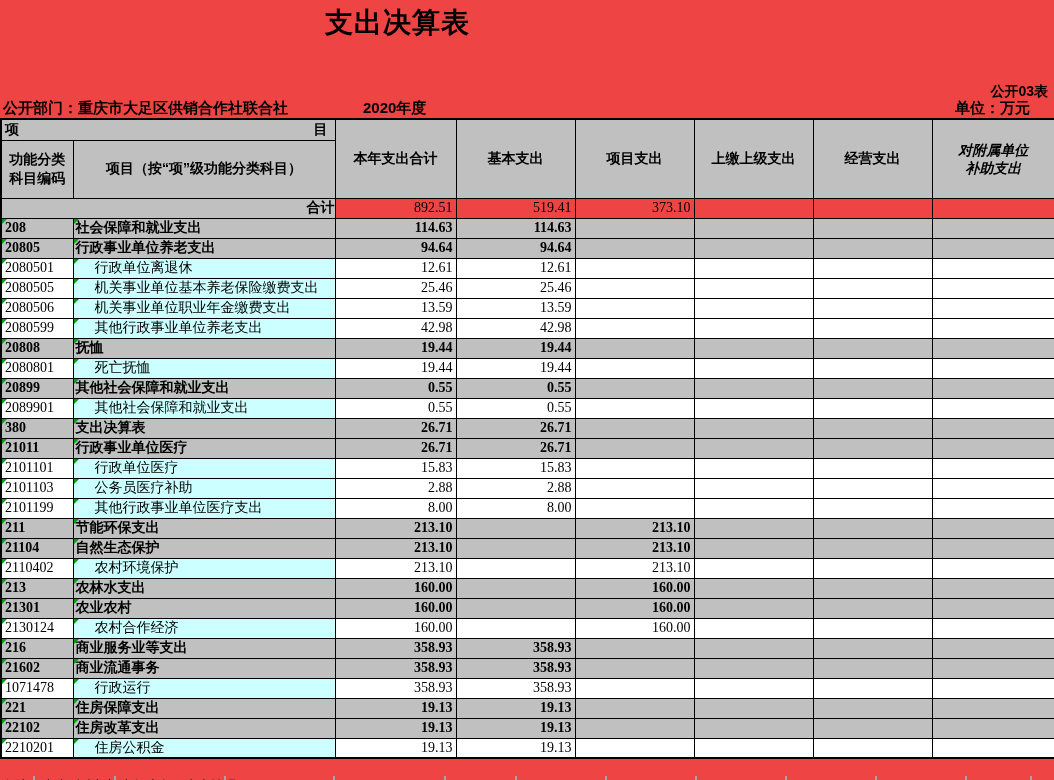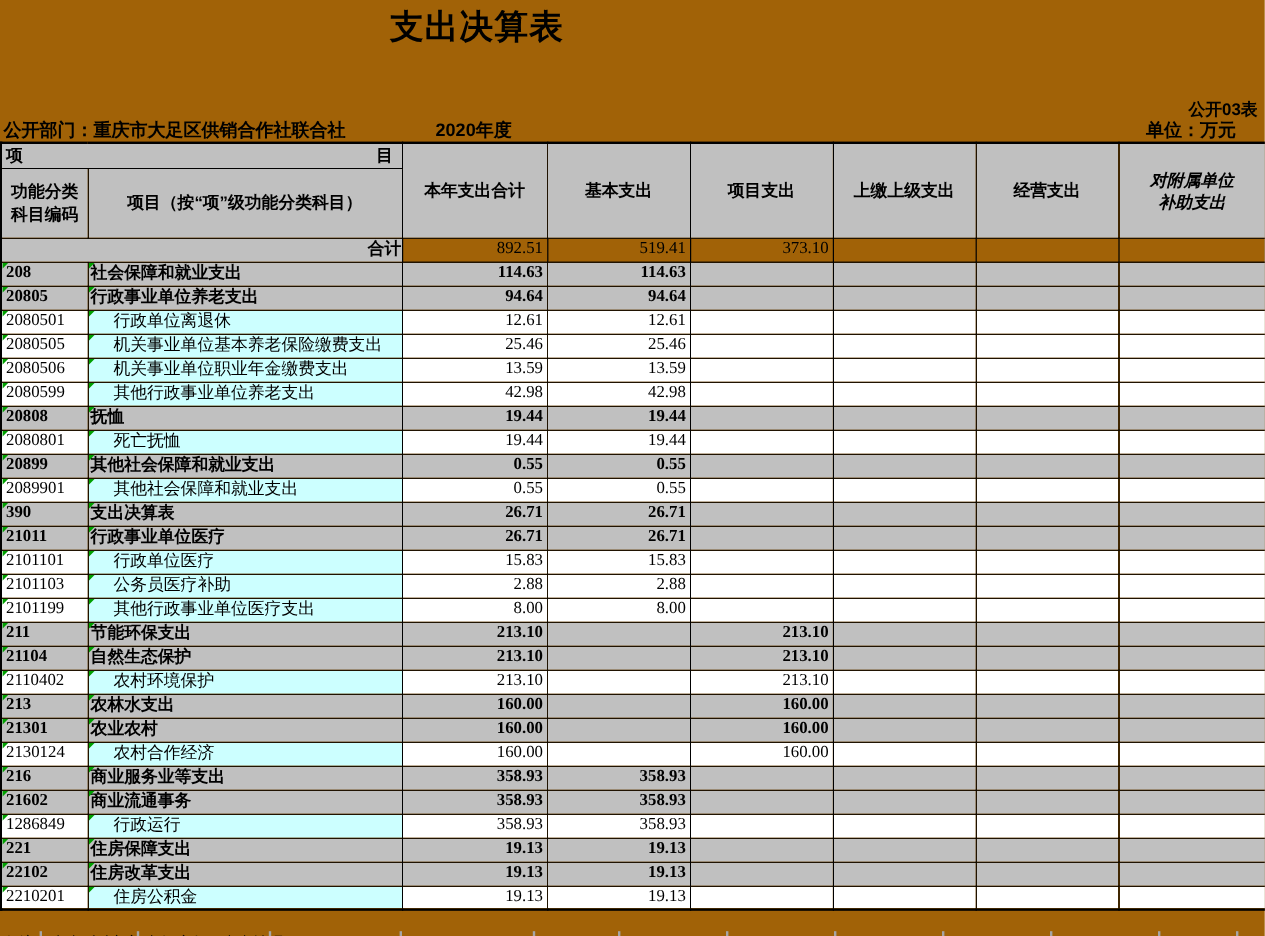--- a/index.html
+++ b/index.html
@@ -2,21 +2,21 @@
 <html><head>
 <meta charset="utf-8">
 <style>
   * { box-sizing: border-box; }
   html,body { margin:0; padding:0; }
   body {
     width:1054px; height:780px; background:#ffffff;
     font-family:"Liberation Sans", sans-serif;
     position:relative; overflow:hidden;
   }
-  .page { position:absolute; inset:0; background:#a16207; }
+  .page { position:absolute; inset:0; background:#ef4444; }
 
   .title {
     position:absolute; top:4px; left:0; width:795px;
     text-align:center; font-size:28px; font-weight:bold;
     letter-spacing:1px; color:#000;
   }
   .table-no {
     position:absolute; top:83px; right:6px;
     font-size:14px; font-weight:bold; color:#000;margin-left:42px;
   }
@@ -233,21 +233,21 @@
           <td class="code tri">2089901</td>
           <td class="name tri">其他社会保障和就业支出</td>
           <td class="num">0.55</td>
           <td class="num">0.55</td>
           <td class="num"></td>
           <td class="num"></td>
           <td class="num"></td>
           <td class="num"></td>
         </tr>
         <tr class="sum">
-          <td class="code tri">390</td>
+          <td class="code tri">380</td>
           <td class="name tri">支出决算表</td>
           <td class="num">26.71</td>
           <td class="num">26.71</td>
           <td class="num"></td>
           <td class="num"></td>
           <td class="num"></td>
           <td class="num"></td>
         </tr>
         <tr class="sum">
           <td class="code tri">21011</td>
@@ -363,21 +363,21 @@
           <td class="code tri">21602</td>
           <td class="name tri">商业流通事务</td>
           <td class="num">358.93</td>
           <td class="num">358.93</td>
           <td class="num"></td>
           <td class="num"></td>
           <td class="num"></td>
           <td class="num"></td>
         </tr>
         <tr class="det">
-          <td class="code tri">1286849</td>
+          <td class="code tri">1071478</td>
           <td class="name tri">行政运行</td>
           <td class="num">358.93</td>
           <td class="num">358.93</td>
           <td class="num"></td>
           <td class="num"></td>
           <td class="num"></td>
           <td class="num"></td>
         </tr>
         <tr class="sum">
           <td class="code tri">221</td>

